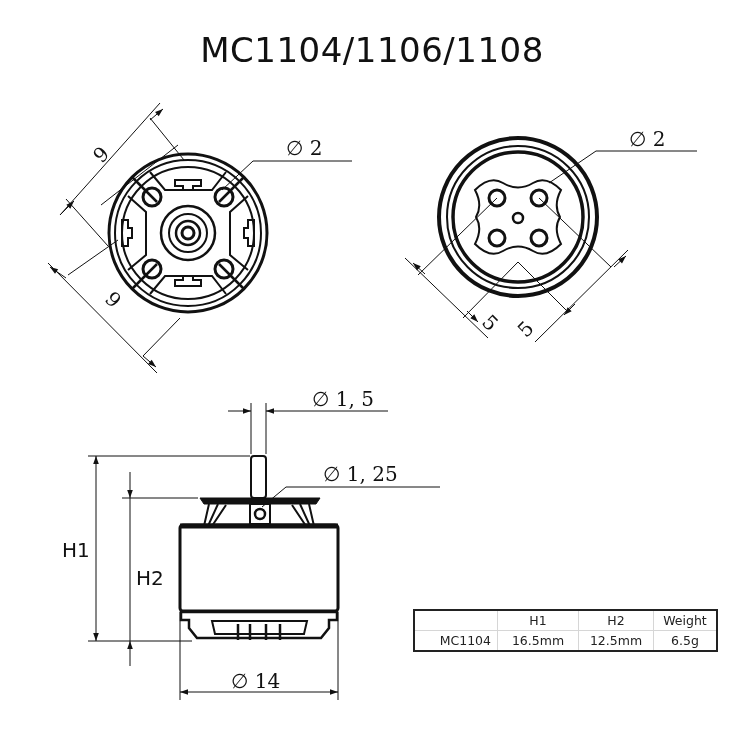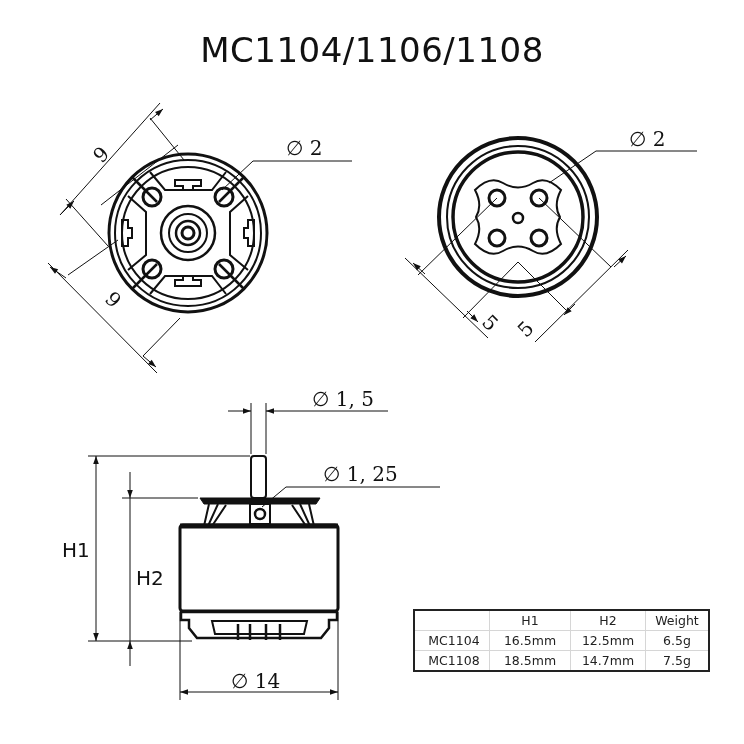--- a/index.html
+++ b/index.html
@@ -3,21 +3,21 @@
 <meta charset="utf-8">
 <style>
   html, body { margin:0; padding:0; background:#ffffff; }
   body { width:744px; height:744px; position:relative; overflow:hidden; font-family:"DejaVu Sans", sans-serif; color:#111; }
   .title { position:absolute; left:0; top:30px; width:744px; text-align:center; font-size:34px; letter-spacing:0.5px; color:#111; font-family:"DejaVu Sans", sans-serif; }
   svg.drawing { position:absolute; left:0; top:0; }
   .dimtxt { font-family:"DejaVu Serif", serif; font-size:20px; fill:#111; }
   .lbl { font-family:"DejaVu Sans", sans-serif; font-size:20px; fill:#111; }
   table.spec { position:absolute; left:413px; top:609px; border-collapse:collapse; border:2px solid #222; font-family:"DejaVu Sans", sans-serif; font-size:12.5px; color:#222; background:#fff; }
   table.spec td { border:1px solid #d6d6d6; padding:1px 6px; text-align:center; height:17px; }
-  table.spec td.model { text-align:center; padding-left:10px; width:58px; }
+  table.spec td.model { text-align:right; padding-left:18px; width:58px; }
   table.spec td.c1 { width:68px; }
   table.spec td.c2 { width:62px; }
   table.spec td.c3 { width:50px; }
 </style>
 </head>
 <body>
 
 <div class="title">MC1104/1106/1108</div>
 
 <svg class="drawing" width="744" height="744" viewBox="0 0 744 744">
@@ -157,20 +157,14 @@
     <td class="c1">H1</td>
     <td class="c2">H2</td>
     <td class="c3">Weight</td>
   </tr>
   <tr>
     <td class="model">MC1104</td>
     <td>16.5mm</td>
     <td>12.5mm</td>
     <td>6.5g</td>
   </tr>
-  <tr>
-    <td class="model">MC1108</td>
-    <td>18.5mm</td>
-    <td>14.7mm</td>
-    <td>7.5g</td>
-  </tr>
 </tbody>
   </table>
 
 </body></html>

